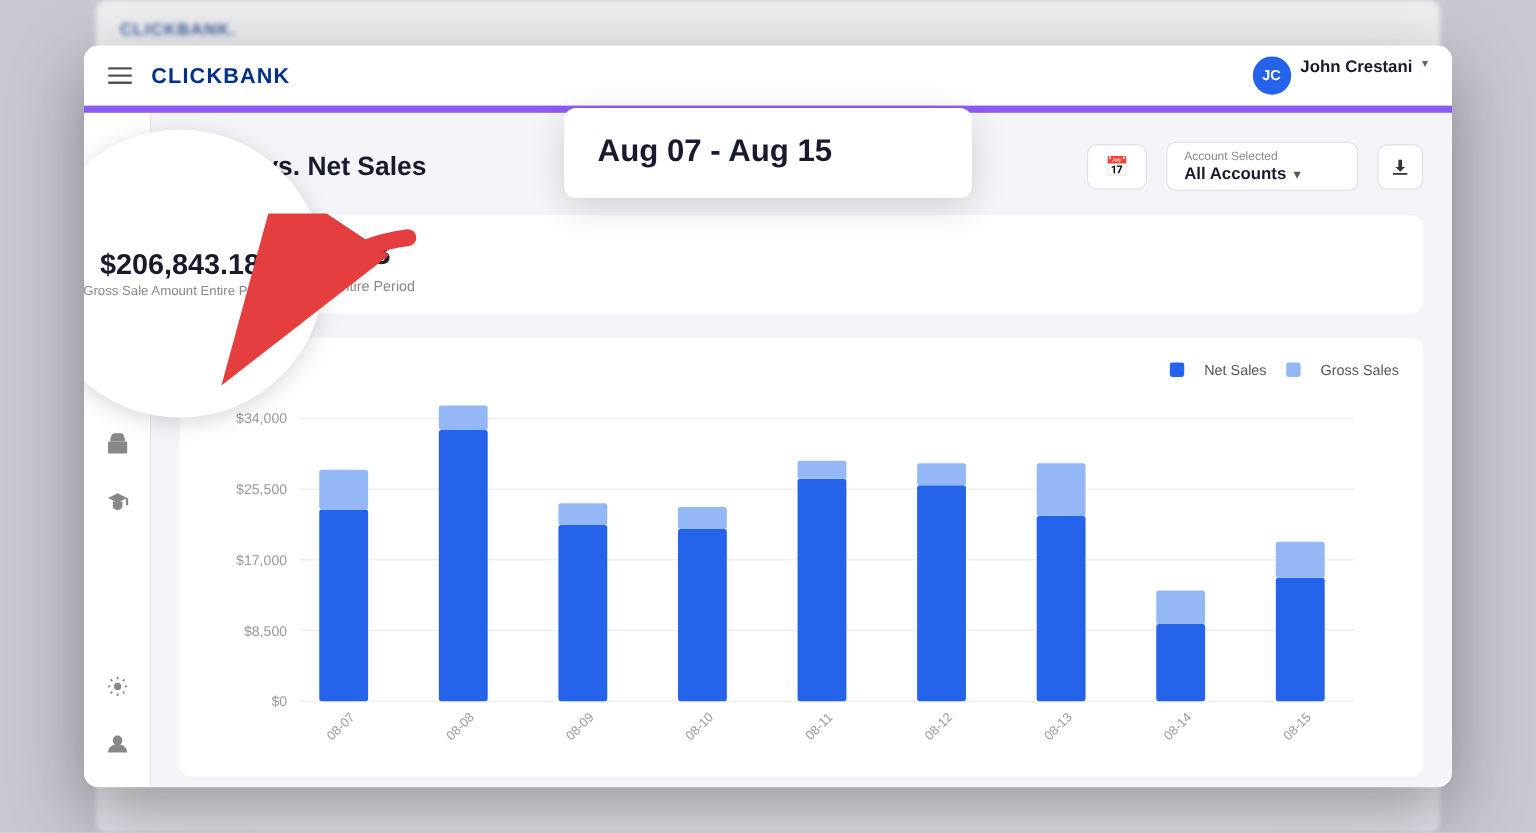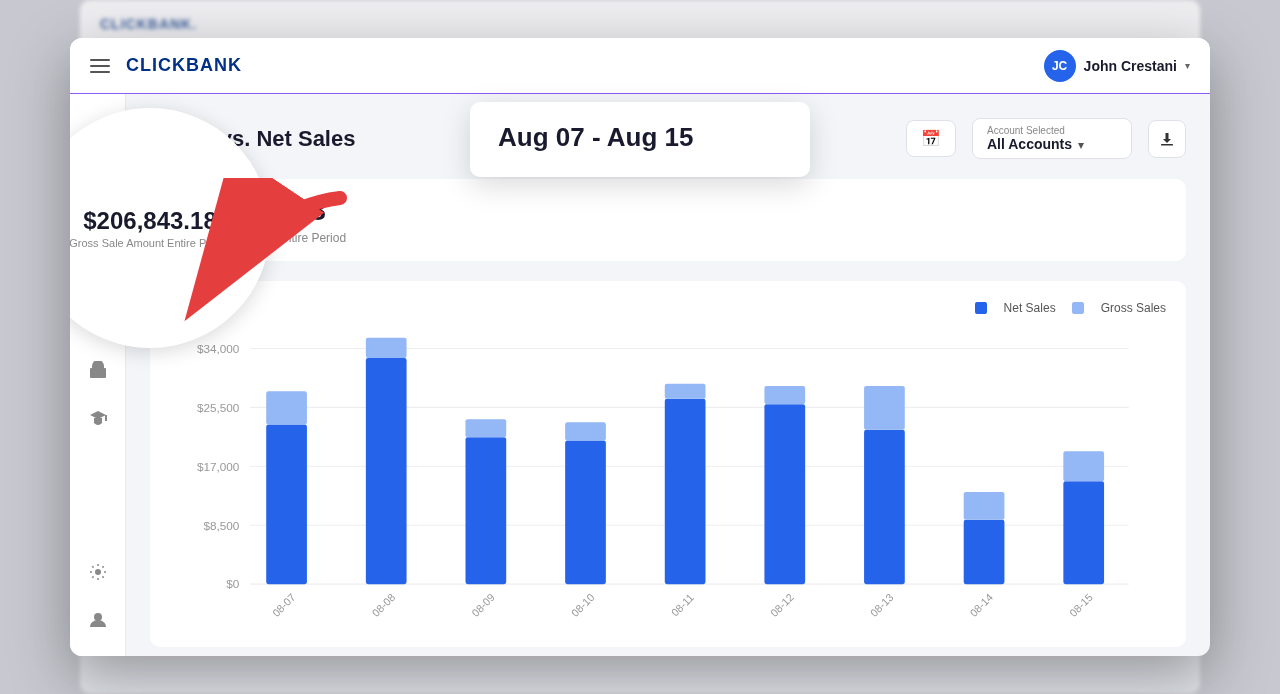--- a/index.html
+++ b/index.html
@@ -65,21 +65,21 @@
       z-index: 10;
     }
 
     
     .navbar {
       background: white;
       height: 56px;
       display: flex;
       align-items: center;
       padding: 0 20px;
-      border-bottom: 1px solid #8b5cf6;
+      border-bottom: 6px solid #8b5cf6;
       flex-shrink: 0;
       position: relative;
       z-index: 20;
     }
     .hamburger-icon {
       width: 20px;
       height: 14px;
       display: flex;
       flex-direction: column;
       justify-content: space-between;
@@ -94,21 +94,21 @@
     }
     .logo-text {
       font-weight: 900;
       font-size: 18px;
       color: #003087;
       letter-spacing: 1px;
     }
     .nav-spacer { flex: 1; }
     .user-badge {
       display: flex;
-      align-items: center;
+      align-items: flex-start;
       gap: 8px;
       cursor: pointer;
     }
     .user-avatar {
       width: 32px;
       height: 32px;
       background: #2563eb;
       border-radius: 50%;
       display: flex;
       align-items: center;
@@ -288,21 +288,21 @@
       color: #888;
       margin-top: 10px;
       display: flex;
       align-items: center;
       gap: 6px;
     }
 
     
     .date-popup {
       position: absolute;
-      top: 64px;
+      top: 52px;
       left: 50%;
       transform: translateX(-50%);
       background: white;
       border-radius: 10px;
       box-shadow: 0 8px 30px rgba(0,0,0,0.15);
       padding: 20px 28px;
       z-index: 100;
       min-width: 340px;
     }
     .date-popup-main {

